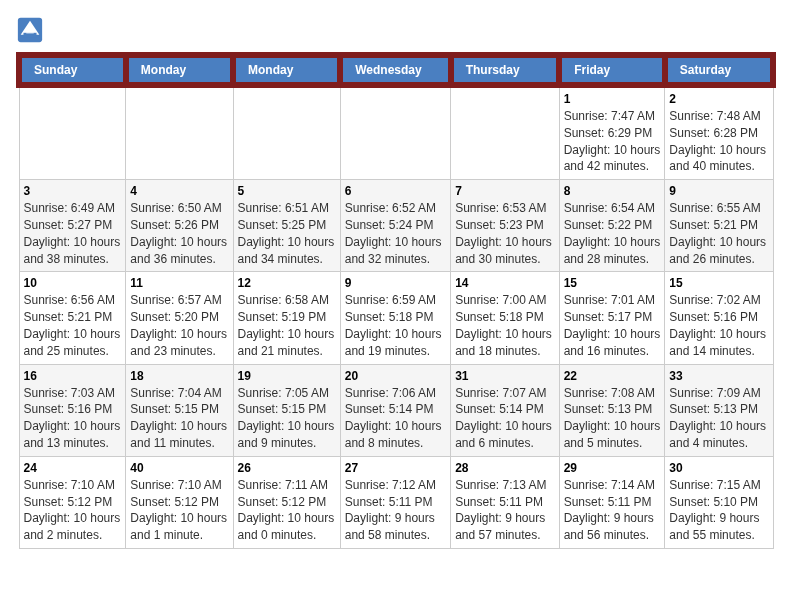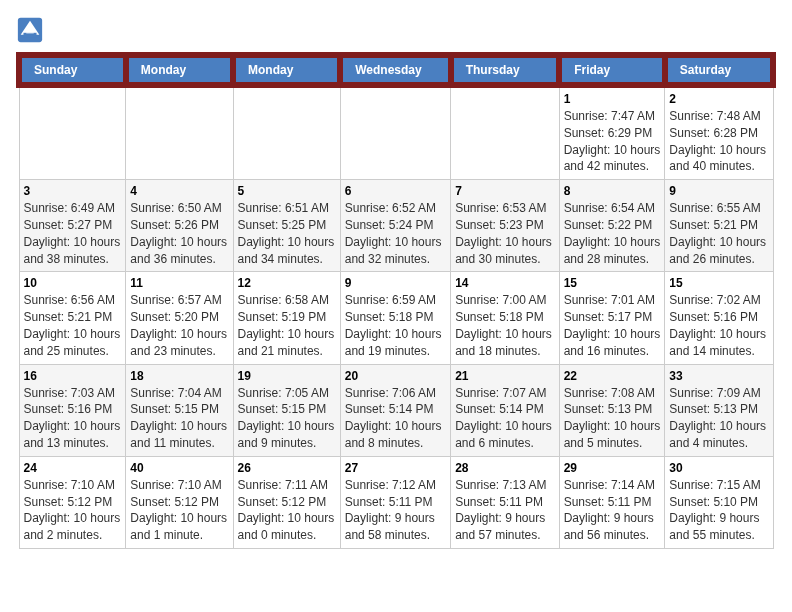--- a/index.html
+++ b/index.html
@@ -207,21 +207,21 @@
         </td>
         <td>
           <span class="day-number">19</span>
           <div class="day-info">Sunrise: 7:05 AM<br>Sunset: 5:15 PM<br>Daylight: 10 hours and 9 minutes.</div>
         </td>
         <td>
           <span class="day-number">20</span>
           <div class="day-info">Sunrise: 7:06 AM<br>Sunset: 5:14 PM<br>Daylight: 10 hours and 8 minutes.</div>
         </td>
         <td>
-          <span class="day-number">21</span>
+          <span class="day-number">31</span>
           <div class="day-info">Sunrise: 7:07 AM<br>Sunset: 5:14 PM<br>Daylight: 10 hours and 6 minutes.</div>
         </td>
         <td>
           <span class="day-number">22</span>
           <div class="day-info">Sunrise: 7:08 AM<br>Sunset: 5:13 PM<br>Daylight: 10 hours and 5 minutes.</div>
         </td>
         <td>
           <span class="day-number">33</span>
           <div class="day-info">Sunrise: 7:09 AM<br>Sunset: 5:13 PM<br>Daylight: 10 hours and 4 minutes.</div>
         </td>

